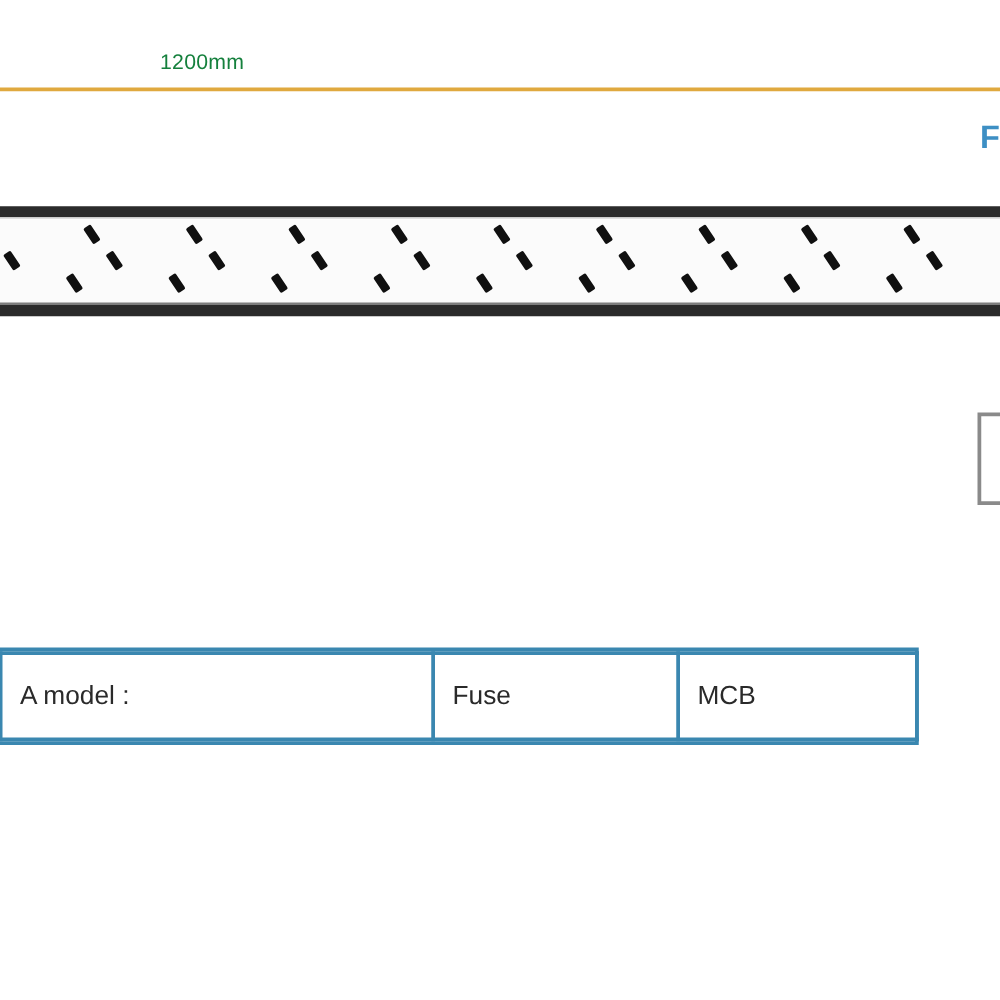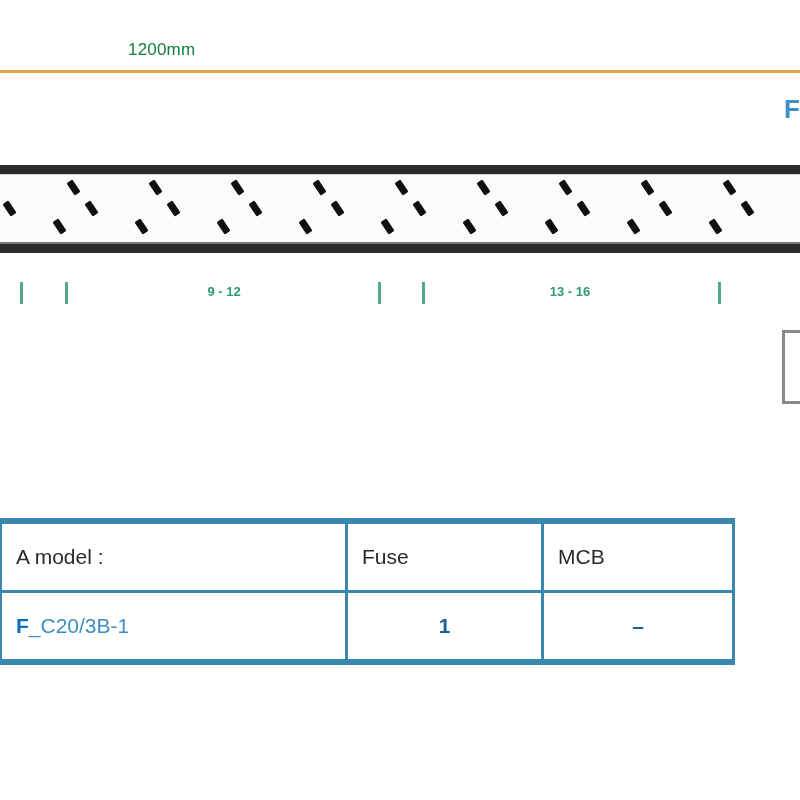--- a/index.html
+++ b/index.html
@@ -202,49 +202,33 @@
             <div class="slot a"></div>
             <div class="slot b"></div>
             <div class="slot c"></div>
           </div>
         </div>
     </div>
     <div class="strip-edge bottom"></div>
     <div class="strip-rail bottom"></div>
   </div>
 
-  <div class="scale" id="scale-host">
-      <div class="tick" style="left: 20px;"></div>
-      <div class="tick" style="left: 65px;"></div>
-      <div class="tick" style="left: 378px;"></div>
-      <div class="tick" style="left: 422px;"></div>
-      <div class="tick" style="left: 718px;"></div>
-      <div class="group-label" style="left: 224px;">9 - 12</div>
-      <div class="group-label" style="left: 570px;">13 - 16</div>
-    </div>
 
   <div class="side-box"></div>
 
   <div class="table">
     <table>
       <colgroup>
         <col class="col-model">
           <col class="col-fuse">
           <col class="col-mcb">
       </colgroup>
       <tbody>
         <tr>
           <td class="hdr-model">A model :</td>
           <td class="hdr-col">Fuse</td>
           <td class="hdr-col">MCB</td>
         </tr>
-        <tr>
-          <td class="cell-model">
-            <span class="pre">F</span><span>_C20/3B-1</span>
-          </td>
-          <td class="cell-val">1</td>
-          <td class="cell-val">–</td>
-        </tr>
       </tbody>
     </table>
   </div>
 
 </div>
 
 </body></html>

